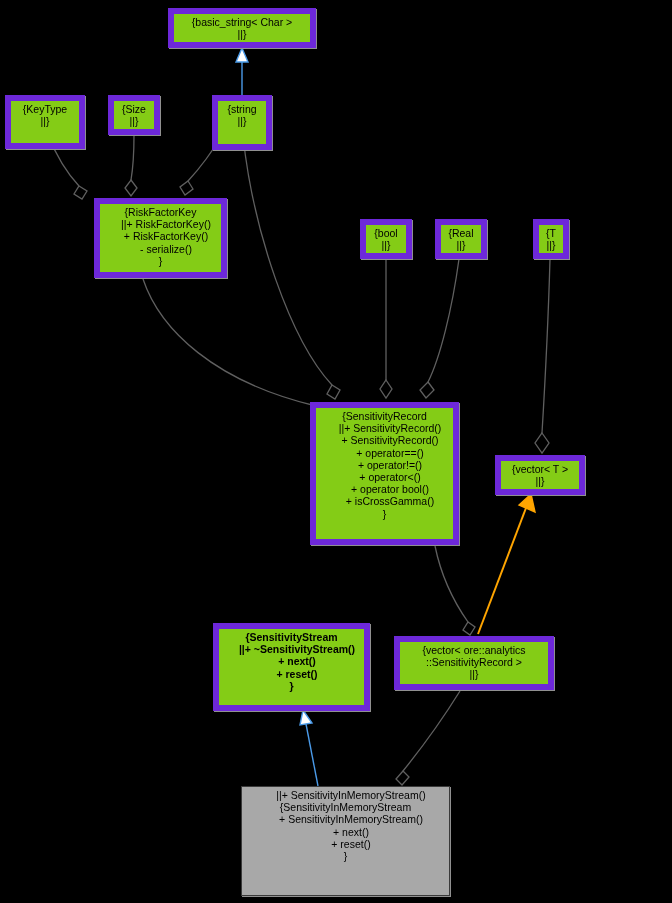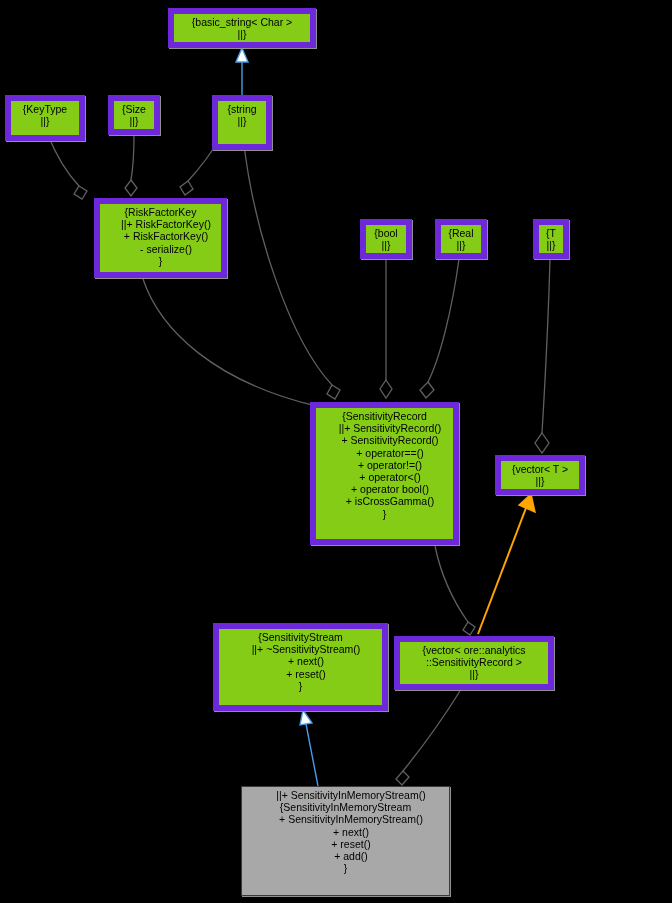--- a/index.html
+++ b/index.html
@@ -121,21 +121,21 @@
       <line x1="478" y1="634" x2="526" y2="508" stroke="#ffa500" stroke-width="2"></line>
       <polygon points="531,494 535,512 519,505" fill="#ffa500" stroke="#ffa500" stroke-width="1.4"></polygon>
     </g>
   </svg>
 
   <div id="node-layer">
       <div class="node" style="left: 168px; top: 8px; width: 148px; height: 40px;">
         <span class="line close">{basic_string&lt; Char &gt;</span>
         <span class="line close">||}</span>
       </div>
-      <div class="node" style="left: 5px; top: 95px; width: 80px; height: 46px;">
+      <div class="node" style="left: 5px; top: 95px; width: 80px; height: 54px;">
         <span class="line close">{KeyType</span>
         <span class="line close">||}</span>
       </div>
       <div class="node" style="left: 108px; top: 95px; width: 52px; height: 40px;">
         <span class="line close">{Size</span>
         <span class="line close">||}</span>
       </div>
       <div class="node" style="left: 212px; top: 95px; width: 60px; height: 55px;">
         <span class="line close">{string</span>
         <span class="line close">||}</span>
@@ -167,36 +167,35 @@
         <span class="line ml">+ operator!=()</span>
         <span class="line ml">+ operator&lt;()</span>
         <span class="line ml">+ operator bool()</span>
         <span class="line ml">+ isCrossGamma()</span>
         <span class="line close">}</span>
       </div>
       <div class="node" style="left: 495px; top: 455px; width: 90px; height: 40px;">
         <span class="line close">{vector&lt; T &gt;</span>
         <span class="line close">||}</span>
       </div>
-      <div class="node" style="left: 213px; top: 623px; width: 175px; height: 88px;">
+      <div class="node" style="left: 213px; top: 623px; width: 157px; height: 88px; font-weight: bold;">
         <span class="line close">{SensitivityStream</span>
         <span class="line ml">||+ ~SensitivityStream()</span>
         <span class="line ml">+ next()</span>
         <span class="line ml">+ reset()</span>
         <span class="line close">}</span>
       </div>
       <div class="node" style="left: 394px; top: 636px; width: 160px; height: 54px;">
         <span class="line close">{vector&lt; ore::analytics</span>
         <span class="line close">::SensitivityRecord &gt;</span>
         <span class="line close">||}</span>
       </div>
       <div class="node highlight" style="left: 241px; top: 786px; width: 209px; height: 110px;">
         <span class="line ml">||+ SensitivityInMemoryStream()</span>
         <span class="line close">{SensitivityInMemoryStream</span>
         <span class="line ml">+ SensitivityInMemoryStream()</span>
         <span class="line ml">+ next()</span>
         <span class="line ml">+ reset()</span>
-        <span class="line ml">+ add()</span>
         <span class="line close">}</span>
       </div>
     </div>
 
 </div>
 
 </body></html>

